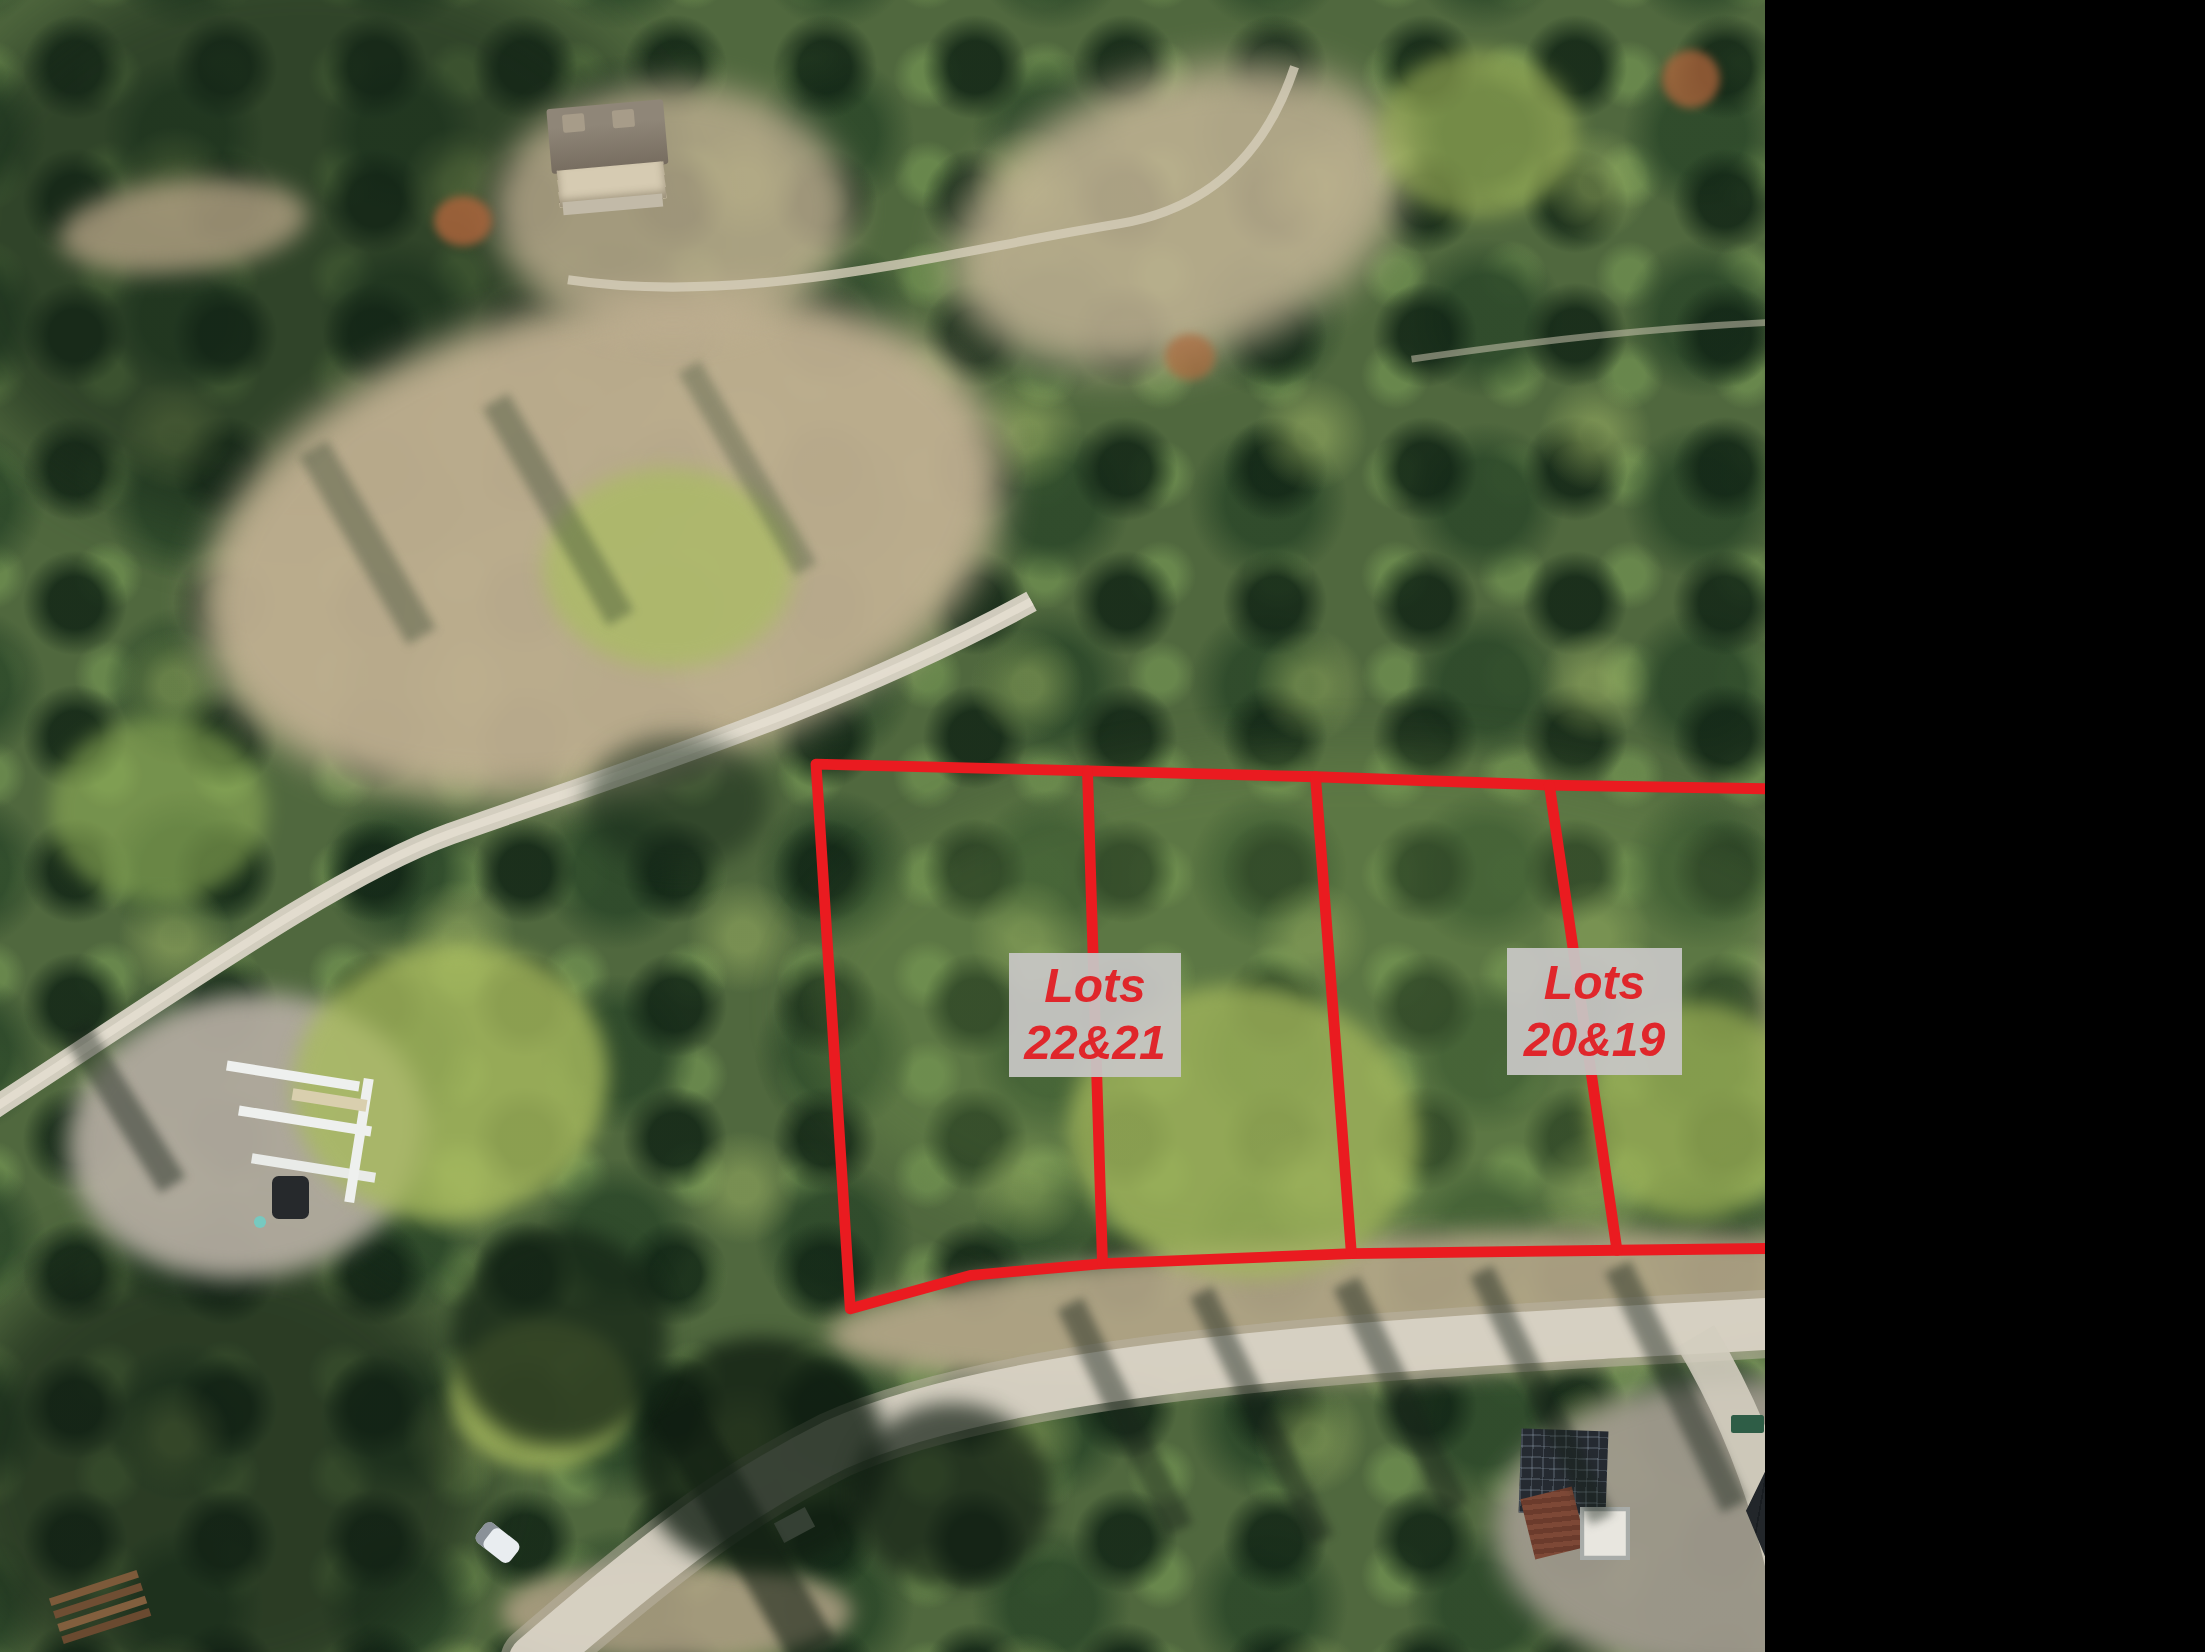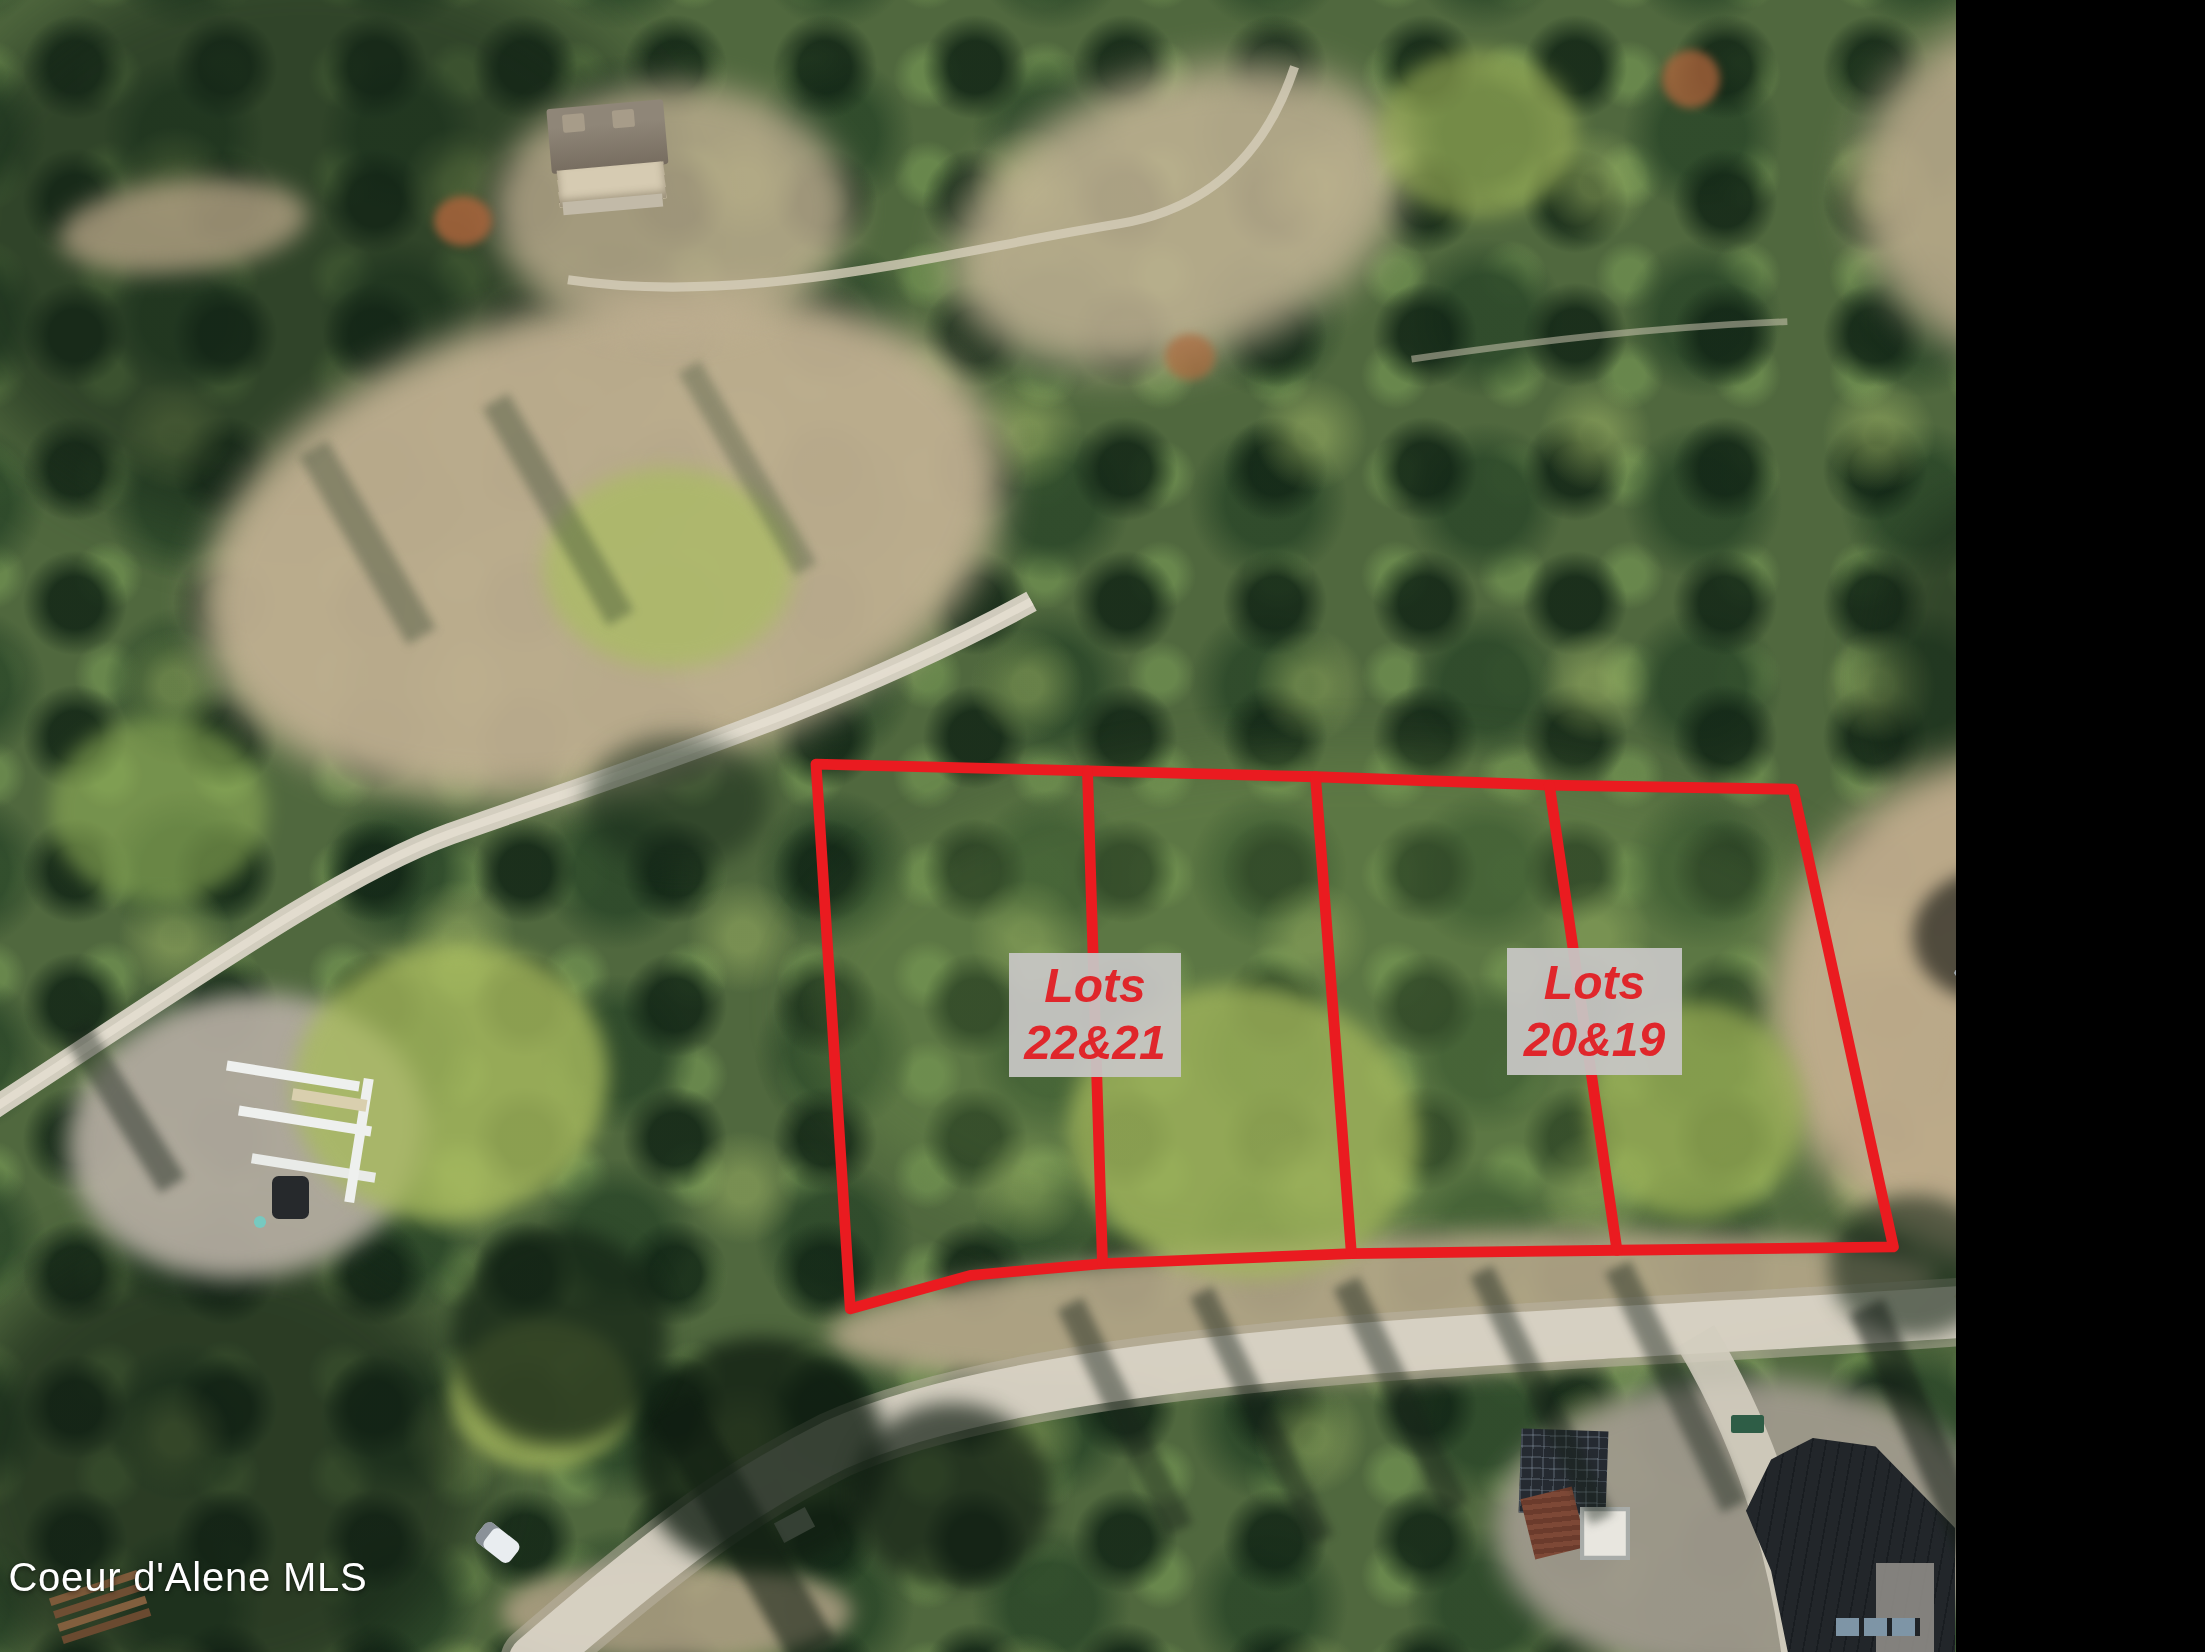--- a/index.html
+++ b/index.html
@@ -1,16 +1,16 @@
 <!DOCTYPE html>
 <html style="--red: #ea1b20; --labelbg: rgba(199,198,196,0.94); --labelred: #e0262b; --wm: #ffffff;font-size:13.4px"><head>
 <meta charset="utf-8">
 <style>
   html,body{margin:0;padding:0;background:#000;}
-  .scene{position:relative;width:1956px;height:1652px;overflow:hidden;
+  .scene{position:relative;width:1765px;height:1652px;overflow:hidden;
          font-family:"Liberation Sans",sans-serif;}
   
   .forest{position:absolute;inset:0;background-color:#50683e;
     background-image:
       radial-gradient(circle, rgba(168,190,106,.45) 0 8%, transparent 30%),
       radial-gradient(circle, rgba(18,38,22,.85) 0 26%, transparent 52%),
       radial-gradient(circle, rgba(45,73,42,.9) 0 30%, transparent 56%),
       radial-gradient(circle, rgba(110,142,80,.8) 0 20%, transparent 45%);
     background-size: 284px 251px, 150px 134px, 217px 184px, 117px 100px;
     background-position: 33px 58px, 0 0, 75px 42px, 50px 25px;}
@@ -141,16 +141,15 @@
 
   <div class="lot-label" style="left:1009px;top:953px;width:172px;height:124px;">
     <span>Lots</span>
     <span>22&amp;21</span>
   </div>
   <div class="lot-label" style="left:1507px;top:948px;width:175px;height:127px;">
     <span>Lots</span>
     <span>20&amp;19</span>
   </div>
 
-  <div class="watermark">Coeur d'Alene MLS</div>
 
 </div>
 
 
 </body></html>

